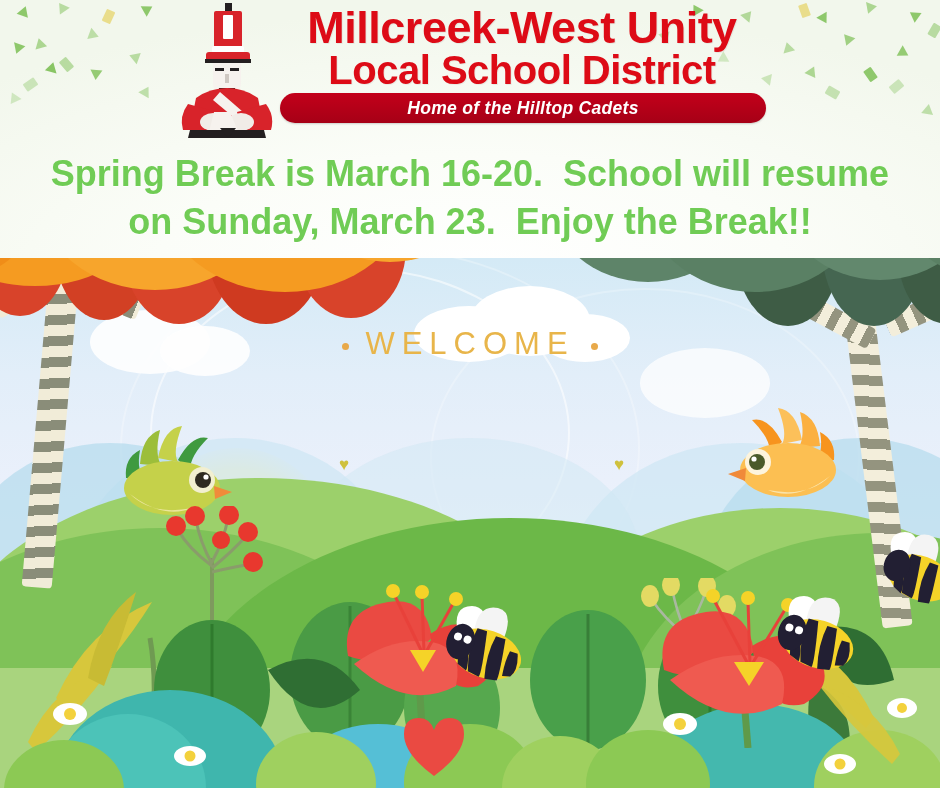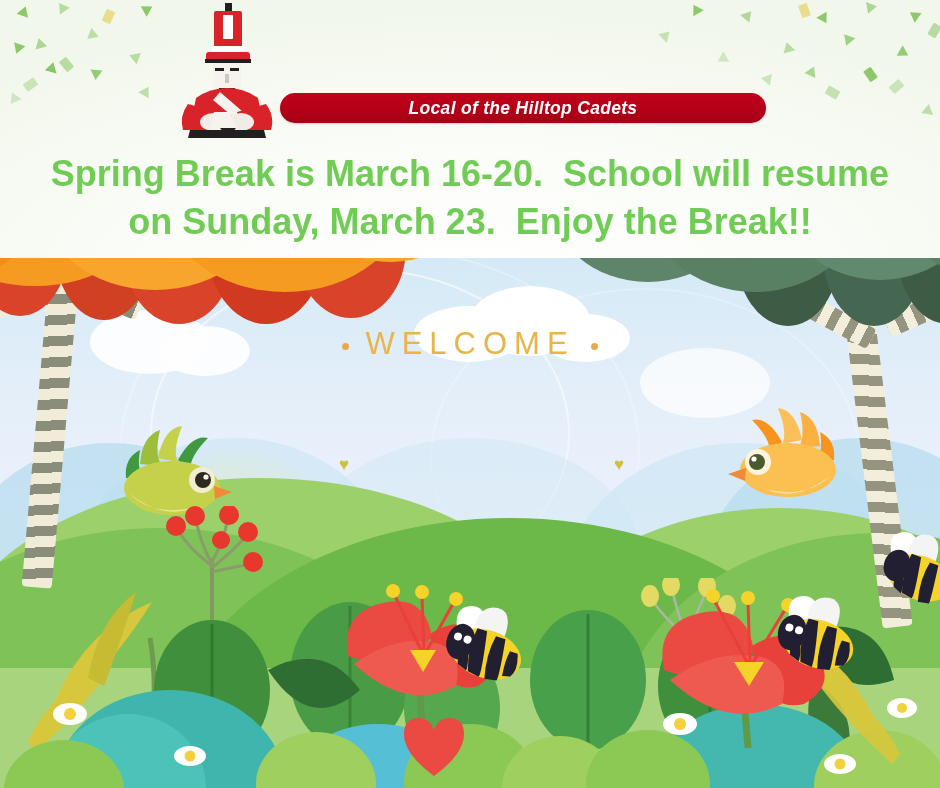--- a/index.html
+++ b/index.html
@@ -272,23 +272,27 @@
         <path d="M98 102 q9 12 5 26 h-30 l-4 -18z" fill="#d8232a"></path>
         <ellipse cx="45" cy="120" rx="13" ry="9" fill="#f1ece7"></ellipse>
         <ellipse cx="73" cy="120" rx="13" ry="9" fill="#f1ece7"></ellipse>
 
         <path d="M46 110 l16 0 l10 24 h-32z" fill="#f6f2ee"></path>
 
         <path d="M22 128 h74 l2 8 h-78z" fill="#231f20"></path>
         <path d="M52 126 l8 10 l8 -10z" fill="#231f20"></path>
       </svg>
 
+      <div class="district-name">
+        <div class="dn-line1">Millcreek-West Unity</div>
+        <div class="dn-line2">Local School District</div>
+      </div>
 
       <div class="tagline-pill">
-        <span>Local of the Hilltop Cadets</span>
+        <span>Home of the Hilltop Cadets</span>
       </div>
     </div>
 
     <div class="announcement">
       <div>Spring Break is March 16-20.  School will resume</div>
       <div>on Sunday, March 23.  Enjoy the Break!!</div>
     </div>
   </div>
 
   <div class="scene">

